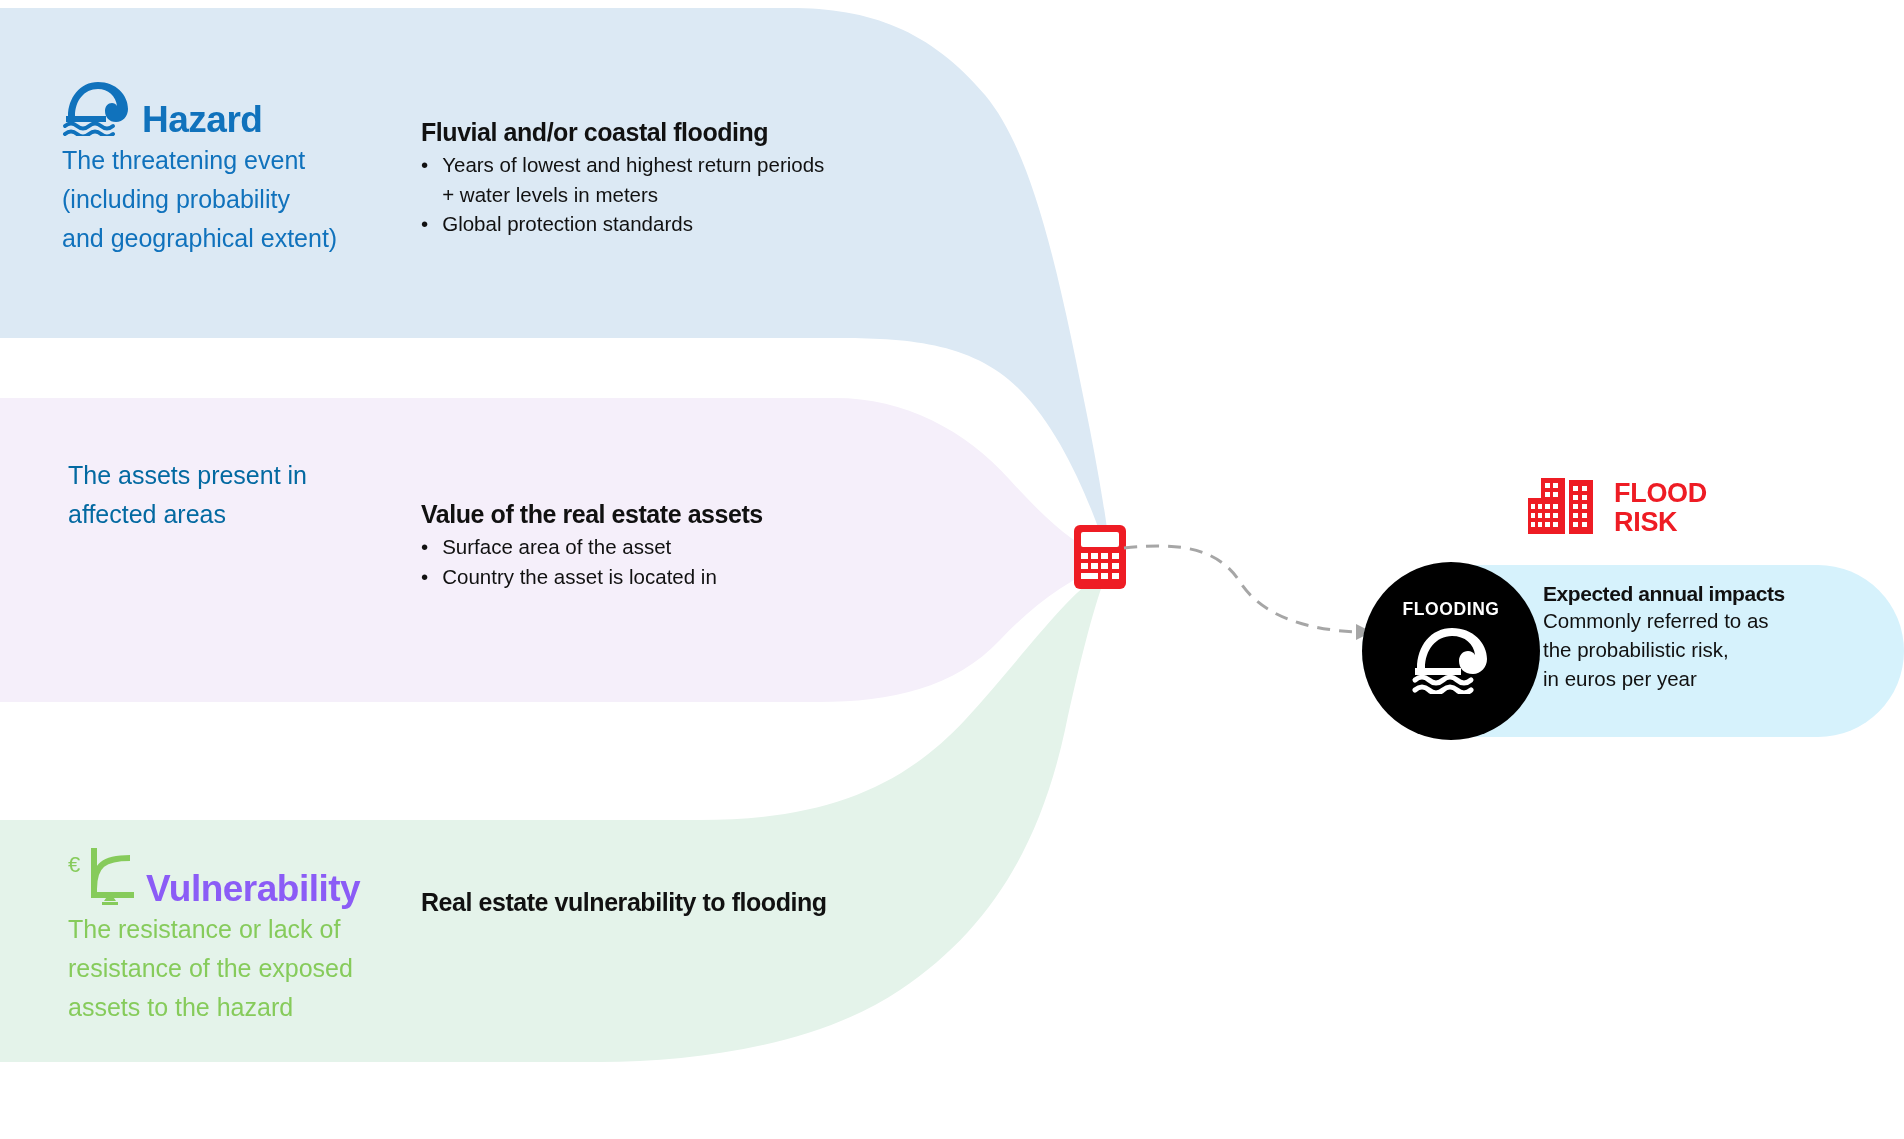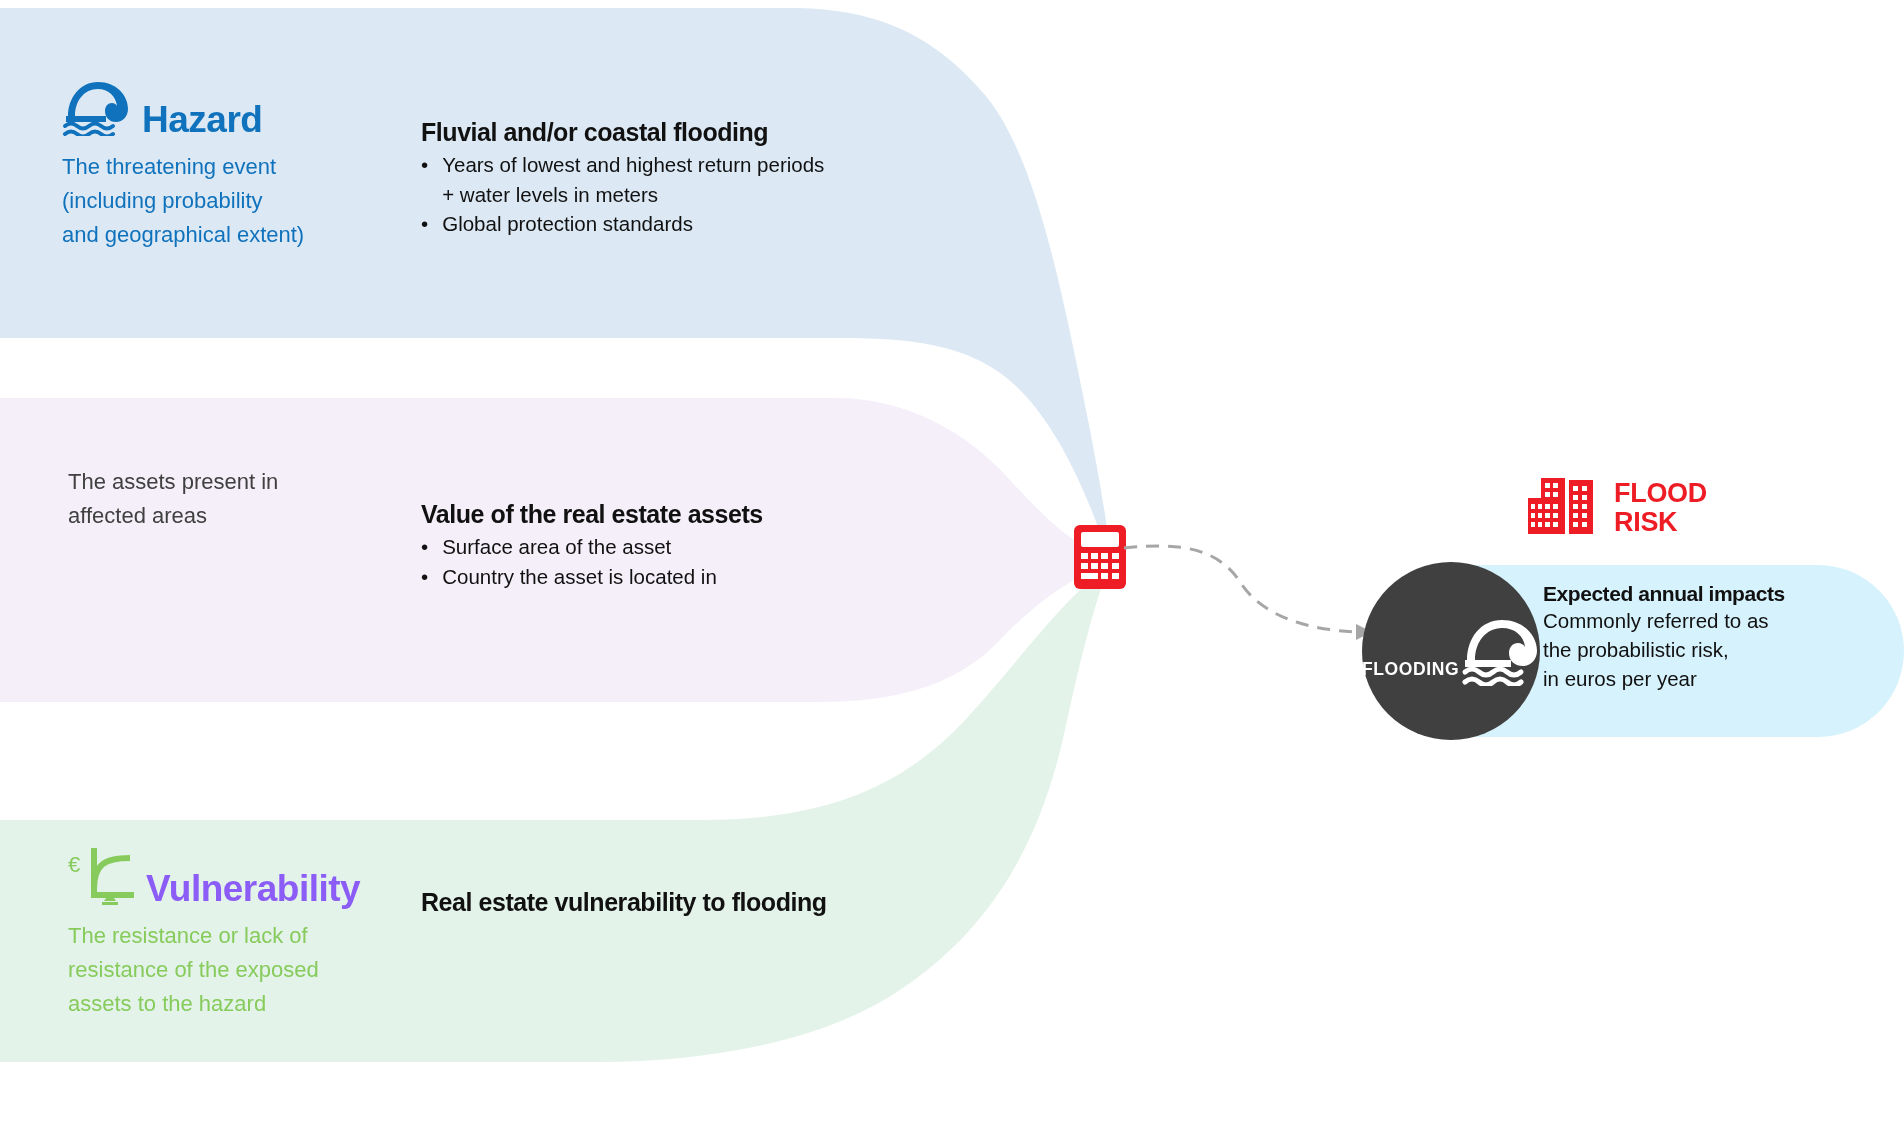--- a/index.html
+++ b/index.html
@@ -13,23 +13,23 @@
   #hazard{left:62px;top:78px;width:330px;}
   #exposure{left:68px;top:455px;width:330px;}
   #vuln{left:68px;top:845px;width:340px;}
 
   .titleline{display:flex;align-items:flex-end;gap:8px;}
   .ttl{font-weight:bold;line-height:1;letter-spacing:-0.5px;}
   #hazard .ttl{font-size:37px;color:#1072bc;padding-bottom:2px;}
   #exposure .ttl{font-size:37px;color:#6f2f9f;padding-bottom:2px;}
   #vuln .ttl{font-size:37px;color:#8b5cf6;padding-bottom:2px;}
 
-  .sub{font-size:22px;line-height:1.55;margin-top:10px;}
+  .sub{font-size:25px;line-height:1.55;margin-top:1px;}
   #hazard .sub{color:#1072bc;}
-  #exposure .sub{color:#404040;}
+  #exposure .sub{color:#0369a1;}
   #vuln .sub{color:#86cb5b;}
 
   
   .detail{position:absolute;color:#111;}
   .detail .dh{font-weight:bold;font-size:25px;letter-spacing:-0.45px;margin-bottom:3px;}
   .detail ul{list-style:none;margin:0;padding:0;}
   .detail li{font-size:20.5px;line-height:1.45;display:flex;gap:14px;}
   .detail li .bu{flex:0 0 auto;}
   #d-hazard{left:421px;top:118px;}
   #d-exposure{left:421px;top:500px;}
@@ -45,21 +45,21 @@
   #dash{position:absolute;left:1120px;top:520px;}
 
   
   #floodrisk{position:absolute;left:1528px;top:478px;display:flex;align-items:center;gap:18px;}
   #floodrisk .frtxt{color:#ee1c24;font-weight:bold;font-size:27px;line-height:1.08;letter-spacing:-0.3px;}
 
   
   #capsule{position:absolute;left:1362px;top:565px;width:542px;height:172px;
            background:#d6f2fc;border-radius:86px;}
   #circle{position:absolute;left:1362px;top:562px;width:178px;height:178px;border-radius:50%;
-          background:#404040;display:flex;flex-direction:row;align-items:center;justify-content:flex-start;}
+          background:#000000;display:flex;flex-direction:column;align-items:center;justify-content:flex-start;}
   #circle .flbl{color:#fff;font-weight:bold;font-size:17.5px;letter-spacing:0.6px;margin-top:37px;}
   #captext{position:absolute;left:1543px;top:582px;color:#111;}
   #captext .ch{font-weight:bold;font-size:21px;letter-spacing:-0.45px;}
   #captext .cb{font-size:20.5px;line-height:1.42;}
 </style>
 </head>
 <body>
 
 <div id="stage">
 

